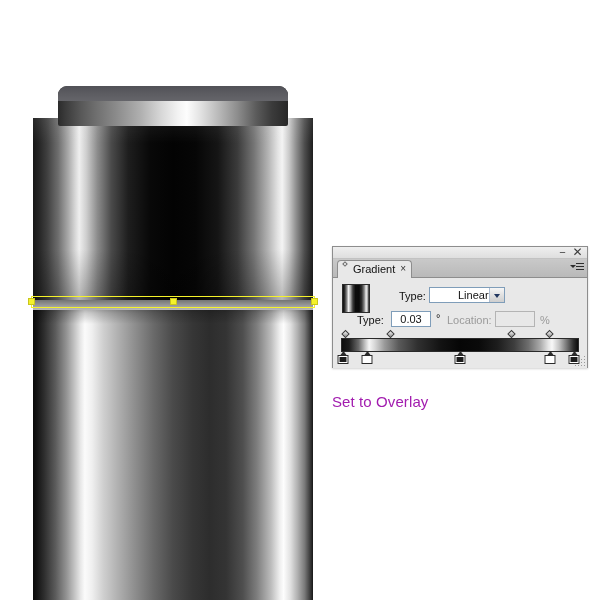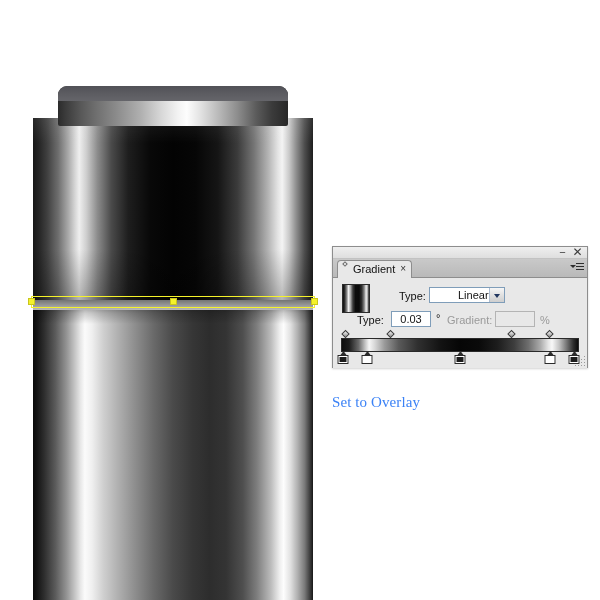--- a/index.html
+++ b/index.html
@@ -505,24 +505,23 @@
     background: #9a9a9a;
   }
 
   
   #caption {
     position: absolute;
     left: 332px;
     top: 393px;
     font-size: 15px;
     line-height: 18px;
-    color: #3b82f6;
+    color: #a21caf;
     letter-spacing: 0.1px;
     white-space: nowrap;
-    font-family: Liberation Serif, serif;
   }
 </style>
 </head>
 <body>
 
 <div id="artwork">
 
   <div class="body-upper"></div>
   <div class="body-upper-shade"></div>
 
@@ -570,21 +569,21 @@
     <span class="lbl" style="left:66px; top:12px;text-align:right;">Type:</span>
     <div class="combo" style="left:96px; top:9px; width:76px;padding-left:25px;">
       <span class="val">Linear</span>
       <span class="arrow"></span>
     </div>
 
     <span class="lbl" style="left:24px; top:36px;">Type:</span>
     <div class="field" style="left:58px; top:33px; width:40px; height:16px; text-align:center;">0.03</div>
     <span class="lbl" style="left:103px; top:34px;">°</span>
 
-    <span class="lbl dim" style="left:114px; top:36px;">Gradient:</span>
+    <span class="lbl dim" style="left:114px; top:36px;">Location:</span>
     <div class="field disabled" style="left:162px; top:33px; width:40px; height:16px;" placeholder=""></div>
     <span class="lbl dim" style="left:207px; top:36px;">%</span>
 
     <div class="grad-strip-wrap">
       <div class="grad-strip"></div>
       <div id="op-stops">
           <div class="op-stop" style="left: 4.76px;">
             <i></i>
           </div>
           <div class="op-stop" style="left: 49.98px;">

